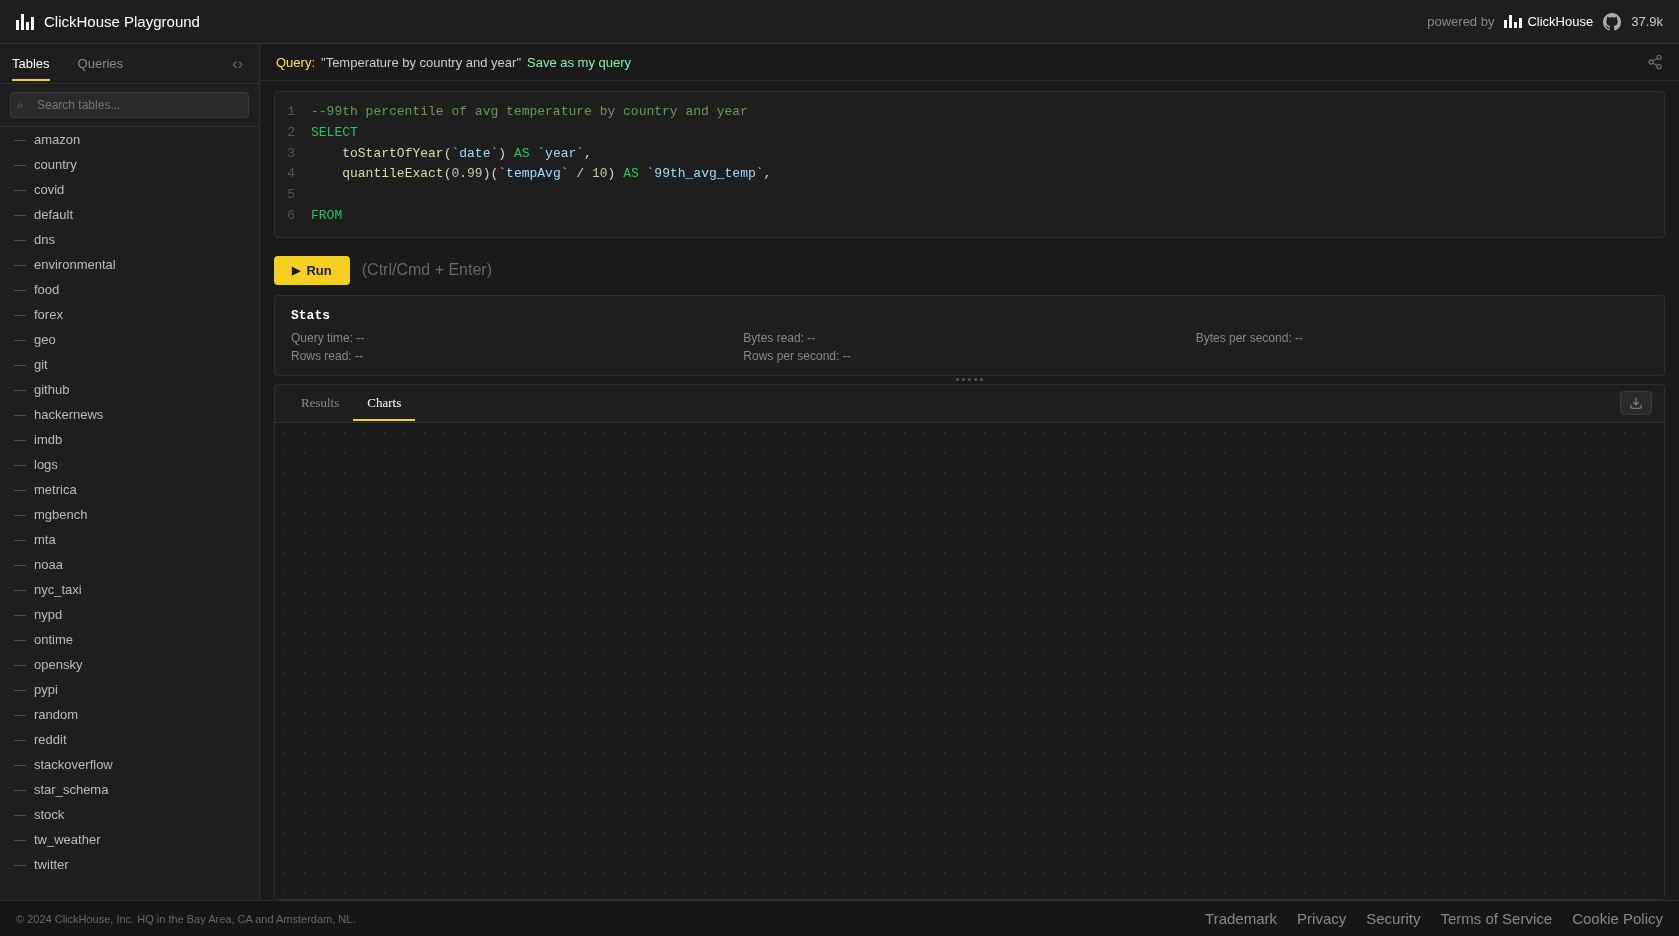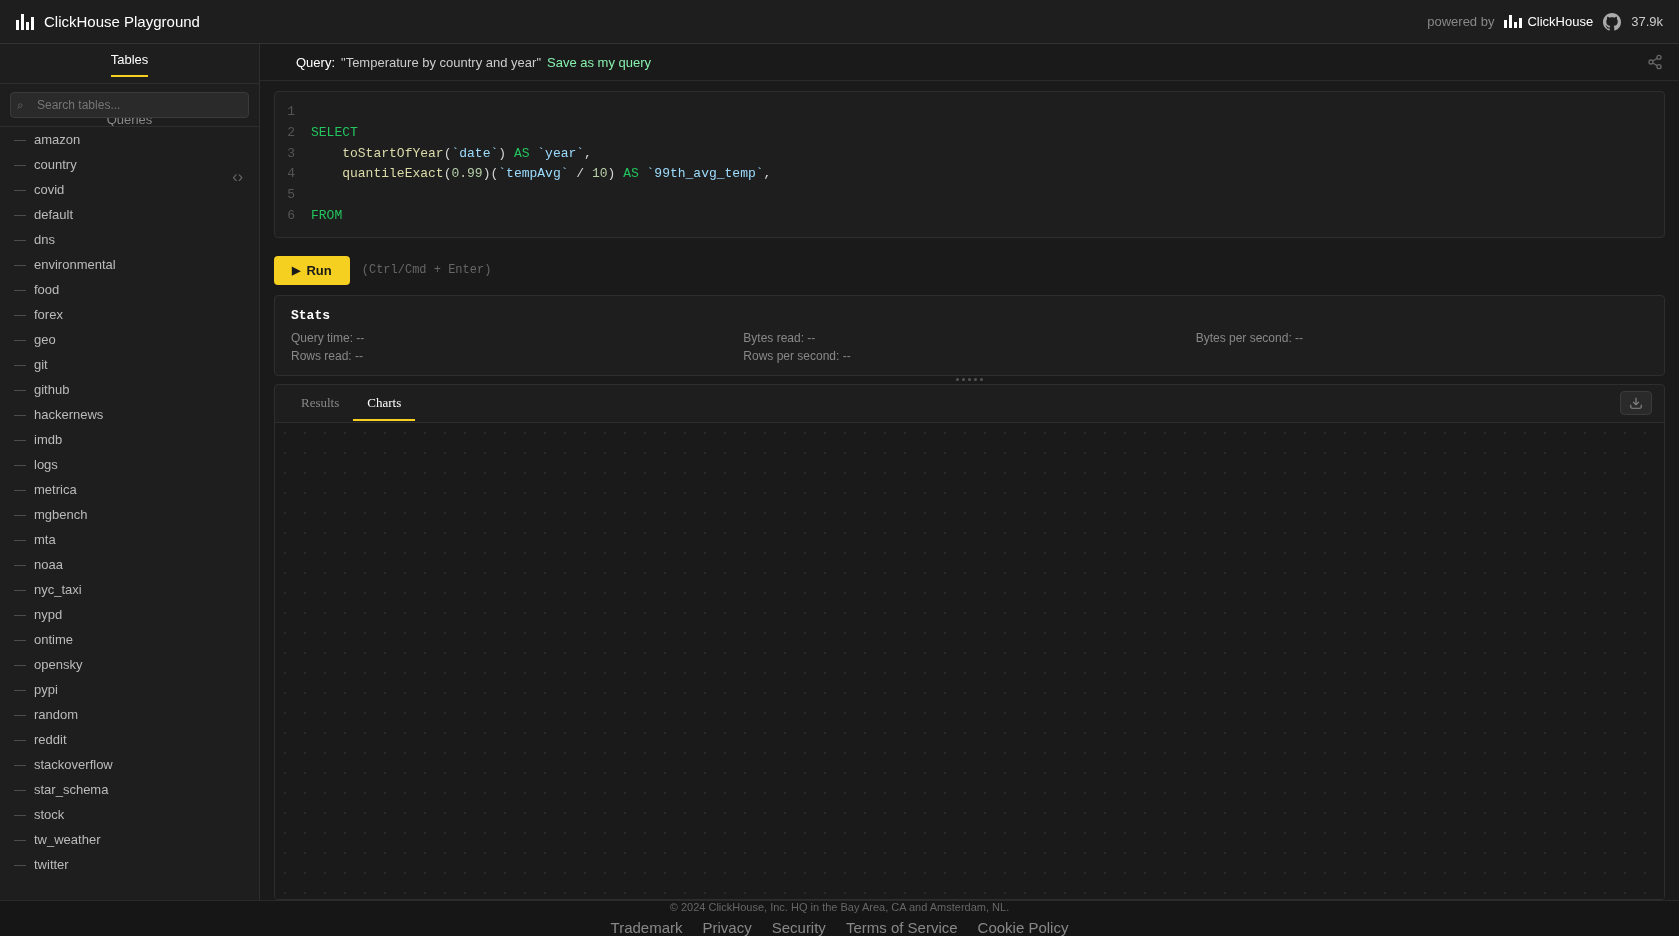--- a/index.html
+++ b/index.html
@@ -109,21 +109,20 @@
       flex-shrink: 0;
       overflow: hidden;
     }
     .sidebar-tabs {
       display: flex;
       align-items: center;
       border-bottom: 1px solid #2e2e2e;
       padding: 0 12px;
       height: 40px;
       gap: 28px;
-      flex-direction: column;
     }
     .sidebar-tab {
       color: #888;
       cursor: pointer;
       padding: 8px 0;
       font-size: 13px;
       border-bottom: 2px solid transparent;
       margin-bottom: -1px;
     }
     .sidebar-tab.active {
@@ -207,21 +206,21 @@
       padding: 10px 16px;
       border-bottom: 1px solid #2a2a2a;
       flex-shrink: 0;
     }
     .query-header-left {
       display: flex;
       align-items: center;
       gap: 6px;
       font-size: 13px;
     }
-    .query-header-left .query-label { color: #ffffff; margin-left: 20px; }
+    .query-header-left .query-label { color: #fde047; }
     .query-header-left .query-name { color: #ccc; }
     .query-header-left .save-link {
       color: #86efac;
       cursor: pointer;
       text-decoration: none;
       text-align: right;
     }
     .share-icon-btn {
       background: none;
       border: none;
@@ -284,21 +283,21 @@
       color: #1a1a1a;
       font-weight: 600;
       font-size: 13px;
       padding: 7px 18px;
       cursor: pointer;
       display: flex;
       align-items: center;
       gap: 6px;
     }
     .run-btn-icon { font-size: 11px; }
-    .shortcut-hint { color: #666; font-size: 12px; font-family: Liberation Mono, monospace; }
+    .shortcut-hint { color: #666; font-size: 16px; }
 
     
     .stats-panel {
       background: #1e1e1e;
       border: 1px solid #2e2e2e;
       margin: 0 14px;
       border-radius: 4px;
       padding: 12px 16px;
       flex-shrink: 0;
     }
@@ -398,21 +397,20 @@
     
     .footer {
       height: 36px;
       background: #161616;
       border-top: 1px solid #2a2a2a;
       display: flex;
       align-items: center;
       justify-content: space-between;
       padding: 0 16px;
       flex-shrink: 0;
-      flex-direction: column;
     }
     .footer-left { color: #666; font-size: 11px; }
     .footer-right {
       display: flex;
       gap: 20px;
     }
     .footer-link {
       color: #888;
       font-size: 15px;
       cursor: pointer;
@@ -607,20 +605,21 @@
           <line x1="8.59" y1="13.51" x2="15.42" y2="17.49"></line>
             <line x1="15.41" y1="6.51" x2="8.59" y2="10.49"></line>
         </svg>
       </button>
     </div>
 
     <div class="code-editor">
       <div class="code-lines">
         <div class="code-line">
           <span class="line-num">1</span>
+          <span class="line-code cm">--99th percentile of avg temperature by country and year</span>
         </div>
         <div class="code-line">
           <span class="line-num">2</span>
           <span class="line-code"><span class="kw">SELECT</span></span>
         </div>
         <div class="code-line">
           <span class="line-num">3</span>
           <span class="line-code">    <span class="fn">toStartOfYear</span>(<span class="bt">`date`</span>) <span class="kw">AS</span> <span class="bt">`year`</span>,</span>
         </div>
         <div class="code-line">

